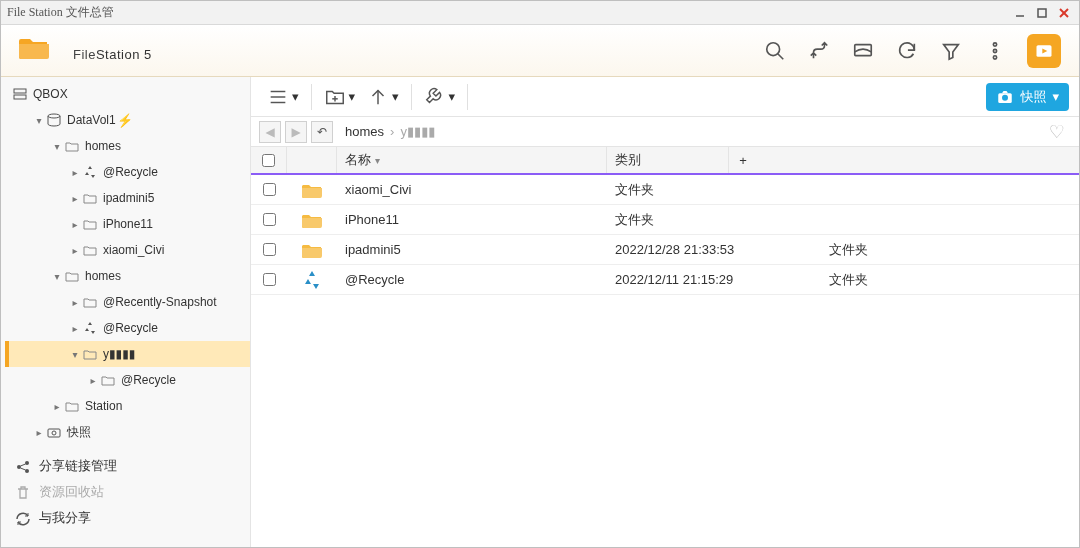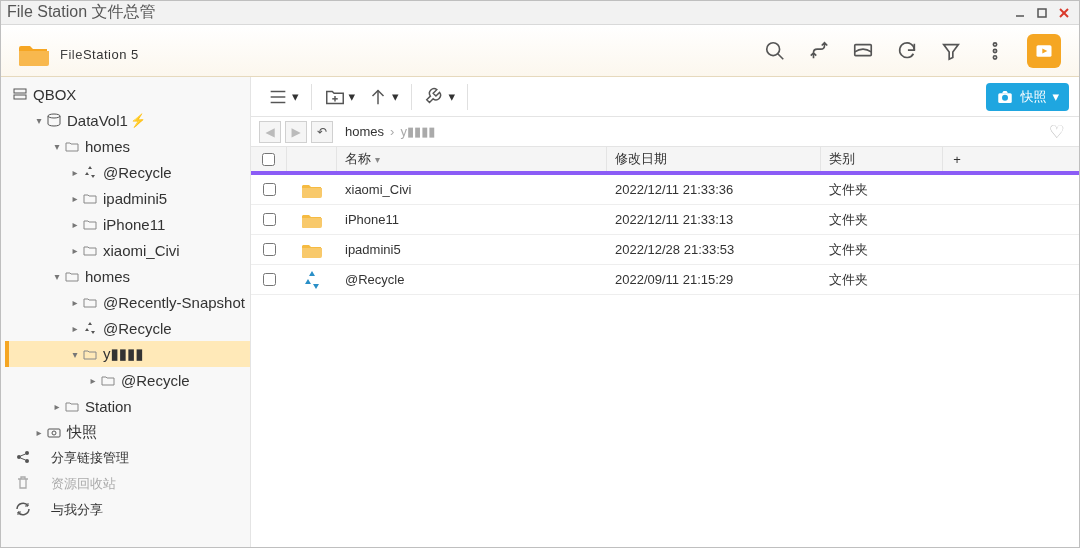--- a/index.html
+++ b/index.html
@@ -1,42 +1,42 @@
 <!DOCTYPE html>
 <html><head>
 <meta charset="utf-8">
 <style>
 *{box-sizing:border-box;margin:0;padding:0;font-family:Arial,"Microsoft YaHei",sans-serif;font-size:13px;color:#333;}
 html,body{width:1080px;height:548px;overflow:hidden;background:#ffffff;}
 .window-border{position:relative;width:1080px;height:548px;border:1px solid #bfbfbf;}
 .title-bar{height:24px;display:flex;align-items:center;padding:0 6px;background:#f2f2f2;border-bottom:1px solid #d9d9d9;}
-.title-bar .title{font-size:16px;color:#555;}
+.title-bar .title{font-size:12px;color:#555;font-family:Liberation Serif, serif;}
 .title-bar .spacer{flex:1;}
 .win-btn{width:18px;height:16px;margin-left:4px;display:flex;align-items:center;justify-content:center;cursor:pointer;}
 .win-btn svg{width:12px;height:12px;}
 .header{height:52px;background:linear-gradient(#ffffff,#fcf7ee);display:flex;align-items:center;padding:0 18px;border-bottom:1px solid #e6d9bd;}
-.app-logo{display:flex;align-items:flex-end;gap:11px;}
+.app-logo{display:flex;align-items:flex-start;gap:24px;}
 .app-logo .folder-ico{width:30px;height:24px;}
 .app-title{font-size:26px;font-weight:300;color:#6d6d6d;letter-spacing:0.5px;}
 .app-title b{font-weight:500;color:#444;}
 .header .spacer{flex:1;}
 .hdr-btn{width:32px;height:32px;margin-left:12px;display:flex;align-items:center;justify-content:center;cursor:pointer;color:#555;}
 .hdr-btn svg{width:22px;height:22px;stroke:#555;fill:none;stroke-width:1.8;}
 .hdr-media{width:34px;height:34px;background:#f5a623;border-radius:6px;display:flex;align-items:center;justify-content:center;margin-left:16px;}
 .hdr-media svg{width:20px;height:20px;fill:#fff;}
 .body{display:flex;height:calc(548px - 24px - 52px - 2px);}
 .sidebar{width:250px;background:#f8f8f8;border-right:1px solid #e4e4e4;overflow:auto;border-left:4px solid #ffffff00;}
 .tree{padding:4px 0;}
 .tree-row{display:flex;align-items:center;height:26px;cursor:pointer;white-space:nowrap;}
 .tree-row.sel{background:#ffe9b8;}
 .tree-row .twisty{width:12px;font-size:10px;color:#777;display:flex;justify-content:center;}
 .tree-row .ico{width:18px;display:flex;justify-content:center;}
 .tree-row .ico svg{width:14px;height:14px;}
-.tree-row .lbl{padding-left:4px;font-size:15px;color:#333;text-align:center;}
-.side-item{display:flex;align-items:flex-start;height:26px;padding-left:10px;gap:20px;cursor:pointer;}
+.tree-row .lbl{padding-left:4px;font-size:12px;color:#333;text-align:center;}
+.side-item{display:flex;align-items:flex-end;height:26px;padding-left:10px;gap:8px;cursor:pointer;}
 .side-item svg{width:16px;height:16px;fill:#555;}
 .side-item.disabled .lbl{color:#aaa;}
 .main{flex:1;display:flex;flex-direction:column;overflow:hidden;}
 .toolbar{height:40px;display:flex;align-items:center;padding:0 10px;border-bottom:1px solid #e4e4e4;gap:0;}
 .tb-btn{display:flex;align-items:center;height:32px;padding:0 6px;cursor:pointer;}
 .tb-btn svg{width:22px;height:22px;stroke:#555;fill:none;stroke-width:1.6;}
 .tb-btn .caret{margin-left:3px;}
 .tb-sep{width:1px;height:26px;background:#e0e0e0;margin:0 6px;}
 .toolbar .spacer{flex:1;}
 .snapshot-btn{display:flex;align-items:center;background:#1fa6e0;color:#fff;height:28px;border-radius:4px;padding:0 10px;gap:6px;cursor:pointer;}
@@ -44,21 +44,21 @@
 .snapshot-btn .lbl{color:#fff;font-size:13px;}
 .snapshot-btn .caret{color:#fff;}
 .pathbar{height:30px;display:flex;align-items:center;padding:0 8px;border-bottom:1px solid #e4e4e4;gap:4px;}
 .nav-btn{width:22px;height:22px;border:1px solid #d0d0d0;background:#f5f5f5;display:flex;align-items:center;justify-content:center;color:#bbb;cursor:pointer;font-size:12px;}
 .nav-btn.enabled{color:#555;}
 .crumb{display:flex;align-items:center;gap:6px;margin-left:8px;font-size:13px;}
 .crumb .sep{color:#aaa;}
 .crumb .current{color:#aaa;}
 .pathbar .spacer{flex:1;}
 .heart{color:#bbb;font-size:18px;cursor:pointer;margin-right:6px;}
-.colhdr{height:28px;display:flex;align-items:center;background:#f5f5f5;border-bottom:4px solid #8b5cf6;}
+.colhdr{height:28px;display:flex;align-items:center;background:#f5f5f5;border-bottom:2px solid #8b5cf6;}
 .col{border-right:1px solid #e4e4e4;height:100%;display:flex;align-items:center;padding:0 8px;font-size:12px;color:#555;}
 .col.chk{width:36px;justify-content:center;}
 .col.ico{width:50px;}
 .col.name{width:270px;}
 .col.date{width:214px;}
 .col.type{width:122px;}
 .col.size{flex:1;}
 .col.add{width:28px;justify-content:center;border-right:none;}
 .sort-caret{margin-left:4px;font-size:10px;color:#888;}
 .rows{flex:1;overflow:auto;}
@@ -382,59 +382,54 @@
 
       <div class="colhdr">
         <div class="col chk">
             <input type="checkbox" style="">
           </div>
         <div class="col ico"></div>
         <div class="col name">
             <span>名称</span>
             <span class="sort-caret">▾</span>
           </div>
-        <div class="col date">
-            <span>修改日期</span>
-          </div>
         <div class="col type">
             <span>类别</span>
           </div>
         <div class="col add">
             <span>+</span>
           </div>
       </div>
 
       <div class="rows" id="rows">
           <div class="row">
             <div class="c chk">
               <input type="checkbox" style="">
             </div>
             <div class="c ico">
               <svg class="folder-svg" viewBox="0 0 20 16">
                 <path d="M1 3 h6 l2 2 h10 v9 a2 2 0 0 1 -2 2 H1 a2 2 0 0 1 -1 -1 V4 z" fill="#f6bb42"></path>
                 <path d="M0 6 h20 v8 a2 2 0 0 1 -2 2 H2 a2 2 0 0 1 -2 -2 z" fill="#f8c96b"></path>
               </svg>
             </div>
             <div class="c name">xiaomi_Civi</div>
-            <div class="c date">2022/12/11 21:33:36</div>
             <div class="c type">文件夹</div>
             <div class="c size"></div>
           </div>
           <div class="row">
             <div class="c chk">
               <input type="checkbox" style="">
             </div>
             <div class="c ico">
               <svg class="folder-svg" viewBox="0 0 20 16">
                 <path d="M1 3 h6 l2 2 h10 v9 a2 2 0 0 1 -2 2 H1 a2 2 0 0 1 -1 -1 V4 z" fill="#f6bb42"></path>
                 <path d="M0 6 h20 v8 a2 2 0 0 1 -2 2 H2 a2 2 0 0 1 -2 -2 z" fill="#f8c96b"></path>
               </svg>
             </div>
             <div class="c name">iPhone11</div>
-            <div class="c date">2022/12/11 21:33:13</div>
             <div class="c type">文件夹</div>
             <div class="c size"></div>
           </div>
           <div class="row">
             <div class="c chk">
               <input type="checkbox" style="">
             </div>
             <div class="c ico">
               <svg class="folder-svg" viewBox="0 0 20 16">
                 <path d="M1 3 h6 l2 2 h10 v9 a2 2 0 0 1 -2 2 H1 a2 2 0 0 1 -1 -1 V4 z" fill="#f6bb42"></path>
@@ -453,21 +448,21 @@
             <div class="c ico">
               <svg class="recycle-svg" viewBox="0 0 20 20">
                 <g fill="#2a8fc7">
                   <path d="M10 1 l3 5 h-6 z"></path>
                   <path d="M17 14 l-3 5 l-3 -5 z"></path>
                   <path d="M3 14 l3 -5 l3 5 z"></path>
                 </g>
               </svg>
             </div>
             <div class="c name">@Recycle</div>
-            <div class="c date">2022/09/11 21:15:29</div>
+            <div class="c date">2022/12/11 21:15:29</div>
             <div class="c type">文件夹</div>
             <div class="c size"></div>
           </div>
         </div>
 
     </div>
   </div>
 </div>
 
 </body></html>

